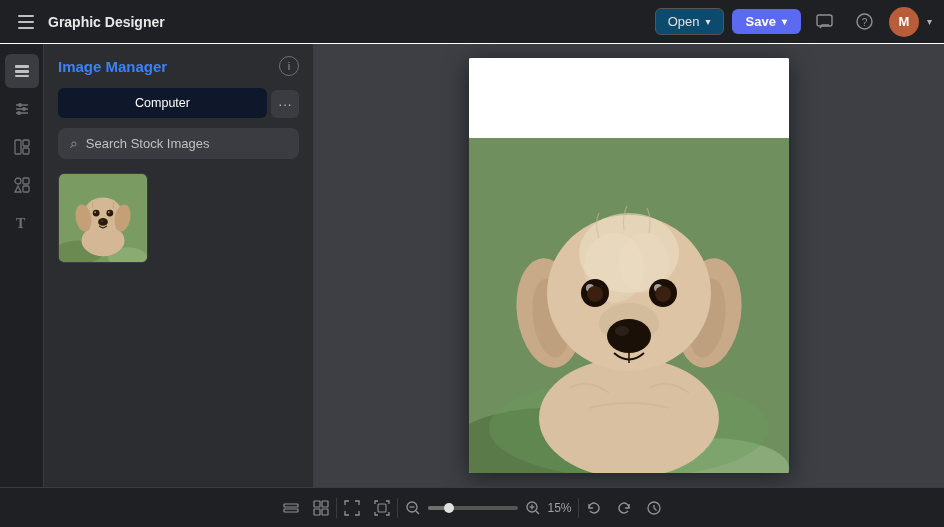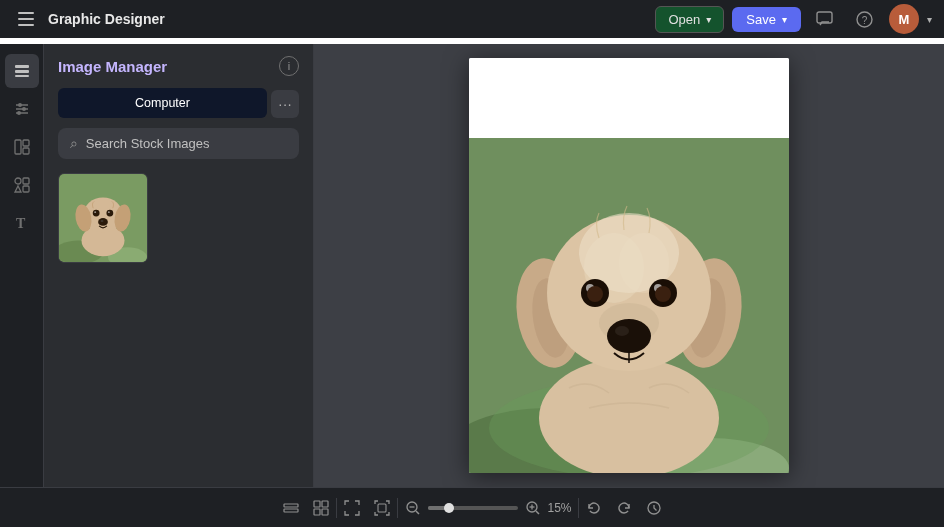--- a/index.html
+++ b/index.html
@@ -15,21 +15,21 @@
     }
 
     
     .header {
       height: 44px;
       background: #1e2024;
       display: flex;
       align-items: center;
       padding: 0 12px;
       gap: 8px;
-      border-bottom: 6px solid #ffffff;
+      border-bottom: 1px solid #ffffff;
       flex-shrink: 0;
     }
     .header-menu-btn {
       width: 28px;
       height: 28px;
       display: flex;
       flex-direction: column;
       justify-content: center;
       align-items: center;
       gap: 4px;
@@ -46,40 +46,40 @@
       font-size: 14px;
       font-weight: 600;
       color: #e8e8e8;
       margin-right: auto;
     }
     .header-spacer { flex: 1; }
     .header-open-btn {
       display: flex;
       align-items: center;
       gap: 6px;
-      background: #14532d;
+      background: #0c4a6e;
       border: 1px solid #555;
       border-radius: 6px;
       padding: 5px 12px;
       cursor: pointer;
       color: #e0e0e0;
       font-size: 13px;
     }
     .header-save-btn {
       display: flex;
       align-items: center;
       gap: 6px;
       background: #5b6af0;
       border: none;
       border-radius: 6px;
       padding: 5px 14px;
       cursor: pointer;
       color: #fff;
       font-size: 13px;
-      font-weight: 400;
+      font-weight: 700;
     }
     .chevron-down { font-size: 10px; }
     .header-icon-btn {
       width: 32px;
       height: 32px;
       display: flex;
       align-items: center;
       justify-content: center;
       border-radius: 6px;
       cursor: pointer;
@@ -145,21 +145,21 @@
     }
     .panel-header {
       padding: 12px 14px 8px;
       display: flex;
       align-items: center;
       justify-content: space-between;
     }
     .panel-title {
       font-size: 15px;
       font-weight: 600;
-      color: #c4b5fd;
+      color: #3b82f6;
     }
     .info-icon {
       width: 20px;
       height: 20px;
       border-radius: 50%;
       border: 1.5px solid #707070;
       display: flex;
       align-items: center;
       justify-content: center;
       font-size: 11px;

